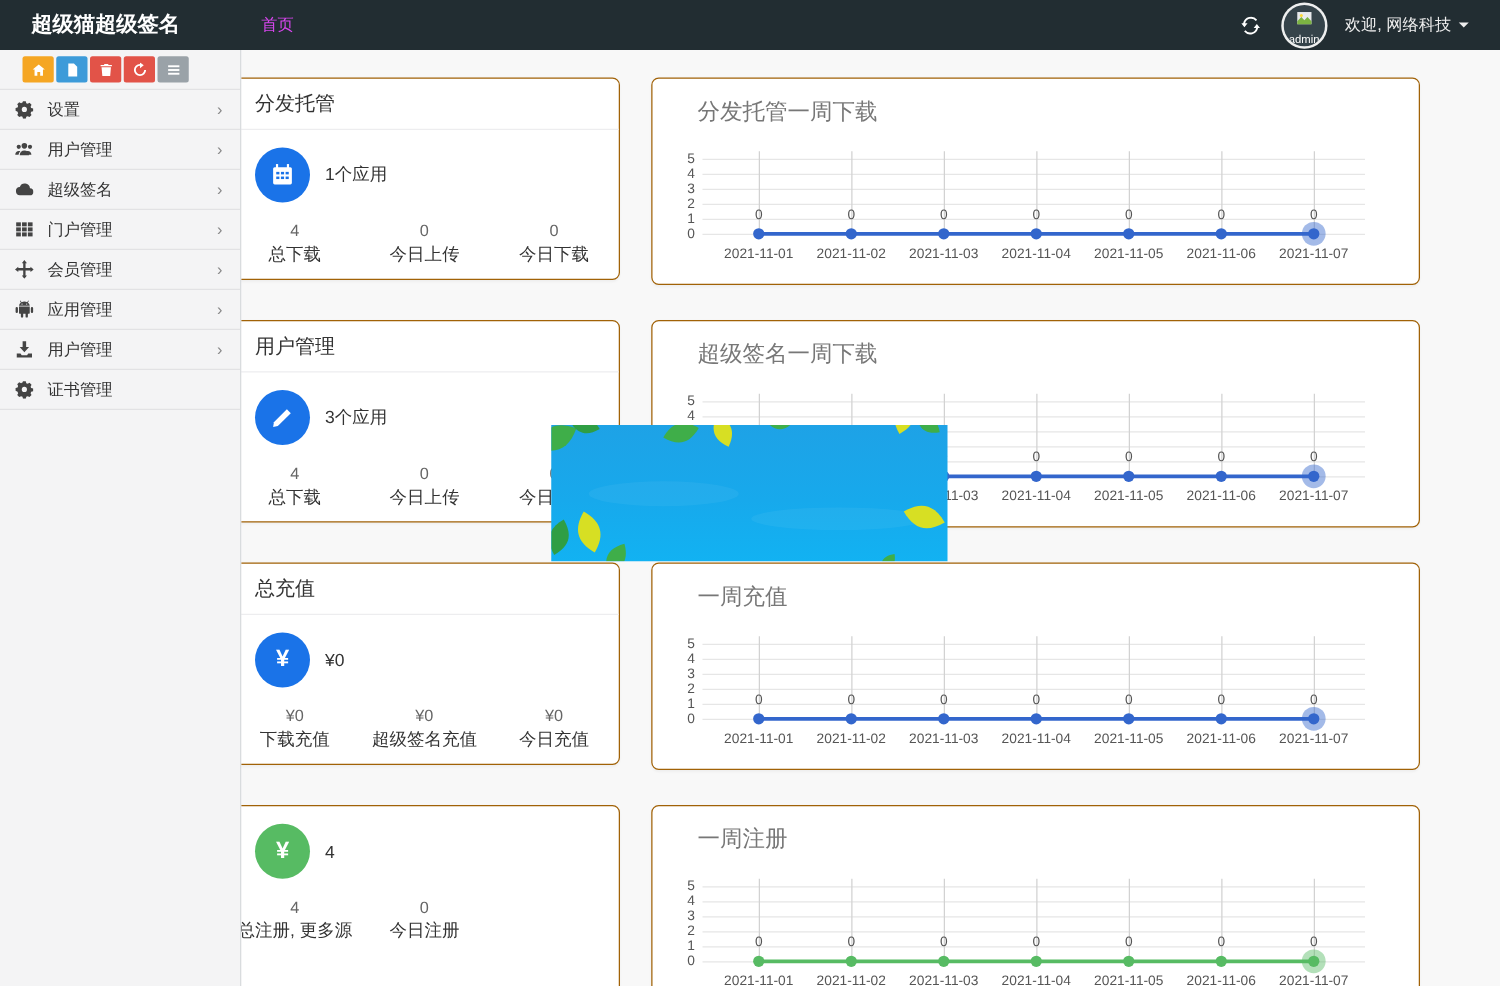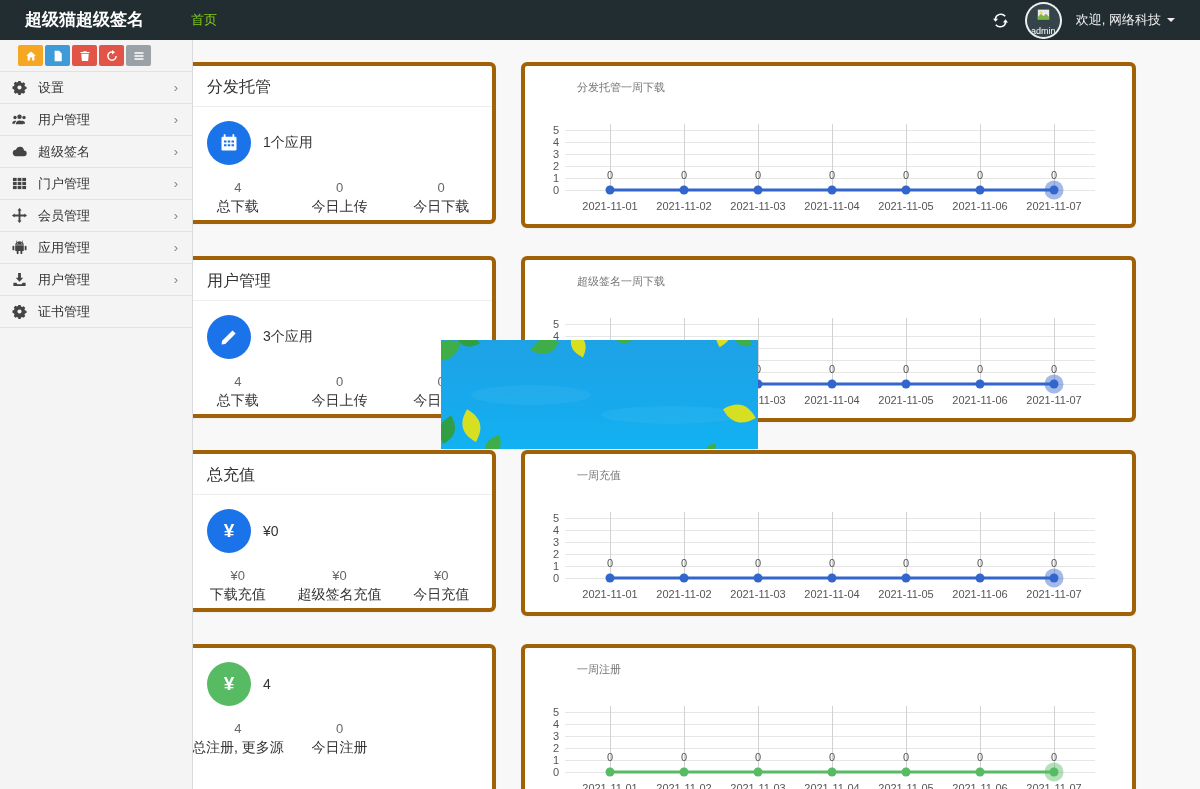--- a/index.html
+++ b/index.html
@@ -6,21 +6,21 @@
   html,body { width:1200px; height:789px; }
   body {
     position:relative; overflow:hidden; background:#f8f8f8;
     font-family:"Liberation Sans","DejaVu Sans",sans-serif;
   }
   
   .navbar { position:absolute; top:0; left:0; right:0; height:40px; background:#222d32;
             display:flex; align-items:center; z-index:60; }
   .brand { width:161px; flex:none; padding-left:25px; color:#fff; font-size:17px;
            font-weight:bold; line-height:40px; white-space:nowrap; cursor:pointer; }
-  .nav-home { margin-left:30px; color:#84cc16; font-size:13px; cursor:pointer; }
+  .nav-home { margin-left:48px; color:#d946ef; font-size:13px; cursor:pointer; }
   .nav-right { margin-left:auto; display:flex; align-items:center; gap:16px; padding-right:25px; }
   .refresh-btn { width:18px; height:18px; cursor:pointer; display:flex; align-items:center; }
   .refresh-btn svg { width:15px; height:15px; fill:#fff; }
   .avatar { width:33px; height:33px; border-radius:50%; background:#35434a;
             box-shadow:0 0 0 2px rgba(250,250,250,.95); position:relative; overflow:hidden;
             cursor:pointer; flex:none; }
   .avatar svg { position:absolute; top:4px; left:9px; width:15px; height:13px; }
   .avatar-label { position:absolute; bottom:1px; width:100%; text-align:center;
                   font-size:9px; color:#fff; }
   .welcome { color:#eee; font-size:13px; display:flex; align-items:center; gap:6px; cursor:pointer; }
@@ -37,39 +37,39 @@
   .menu-item { height:32px; display:flex; align-items:center; padding:0 14px 0 12px;
                border-bottom:1px solid #e2e2e4; cursor:pointer; }
   .mi-icon { width:17px; height:16px; margin-right:9px; flex:none; display:flex; align-items:center; }
   .mi-icon svg { width:15px; height:15px; fill:#444; }
   .mi-label { font-size:13px; color:#333; flex:1; }
   .mi-chevron { color:#888; font-size:13px; }
   
   .main { position:absolute; left:162px; top:40px; right:0; bottom:0; background:#f8f8f8;
           padding:22px 64px 0 21px; overflow:hidden; }
   .row { display:flex; gap:25px; margin-bottom:28px; align-items:flex-start; }
-  .card { background:#fff; border:4px solid #a16207; border-radius:6px;
+  .card { background:#fff; border:1px solid #a16207; border-radius:6px;
           box-shadow:0 1px 2px rgba(0,0,0,.04); }
   .stat-card { width:313px; height:162px; flex:none; }
   .stat-title { height:41px; line-height:41px; padding:0 20px; font-size:16px; color:#333;
                 border-bottom:1px solid #ededef; }
   .stat-body { position:relative; height:119px; }
   .stat-icon { position:absolute; left:20px; top:14px; width:44px; height:44px; border-radius:50%;
                display:flex; align-items:center; justify-content:center; }
   .stat-icon svg { width:20px; height:20px; }
   .stat-icon .yuan { color:#fff; font-size:19px; font-weight:bold; }
   .stat-headline { position:absolute; left:76px; top:14px; height:44px; display:flex;
                    align-items:center; font-size:14px; color:#333; }
   .stat-cols { position:absolute; left:0; right:0; bottom:10px; display:flex; }
   .stat-col { flex:1; text-align:center; }
   .stat-val { font-size:13px; color:#666; }
   .stat-lab { font-size:14px; color:#333; margin-top:3px; white-space:nowrap; }
   
   .chart-card { flex:1; height:166px; position:relative; }
-  .chart-title { position:absolute; left:52px; top:14px; font-size:11px; color:#777; }
+  .chart-title { position:absolute; left:36px; top:14px; font-size:18px; color:#777; }
   .ylab { position:absolute; width:30px; text-align:right; font-size:11px; color:#555; }
   .hgrid { position:absolute; height:1px; background:#e6e6e6; }
   .vgrid { position:absolute; width:1px; background:#d2d2d2; }
   .ptlab { position:absolute; width:24px; text-align:center; font-size:11px; color:#555; }
   .xlab { position:absolute; width:76px; text-align:center; font-size:11px; color:#555; }
   .chart-svg { position:absolute; overflow:visible; }
   
   .banner { position:absolute; left:441px; top:340px; width:317px; height:109px; z-index:50;
             background:linear-gradient(180deg,#1ea2e6 0%,#17a9ec 55%,#12b2f2 100%);
             overflow:hidden; }

